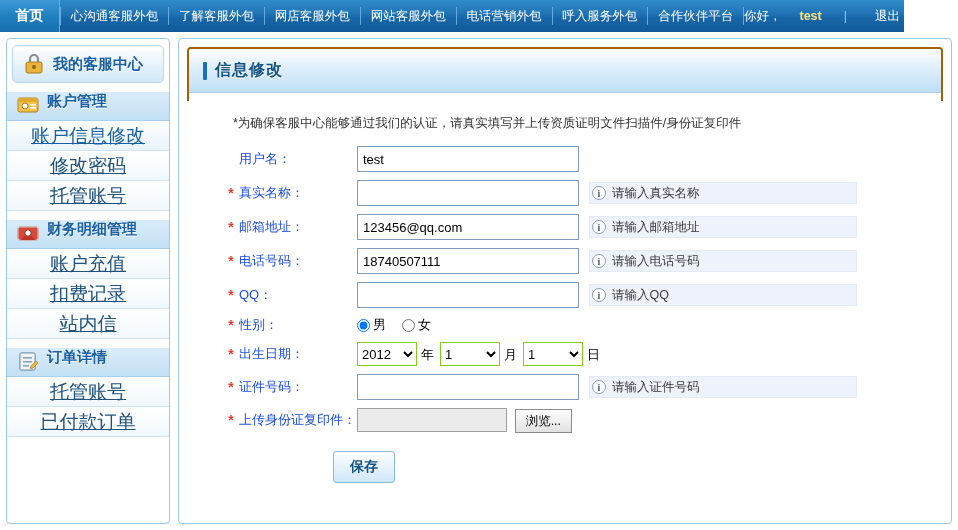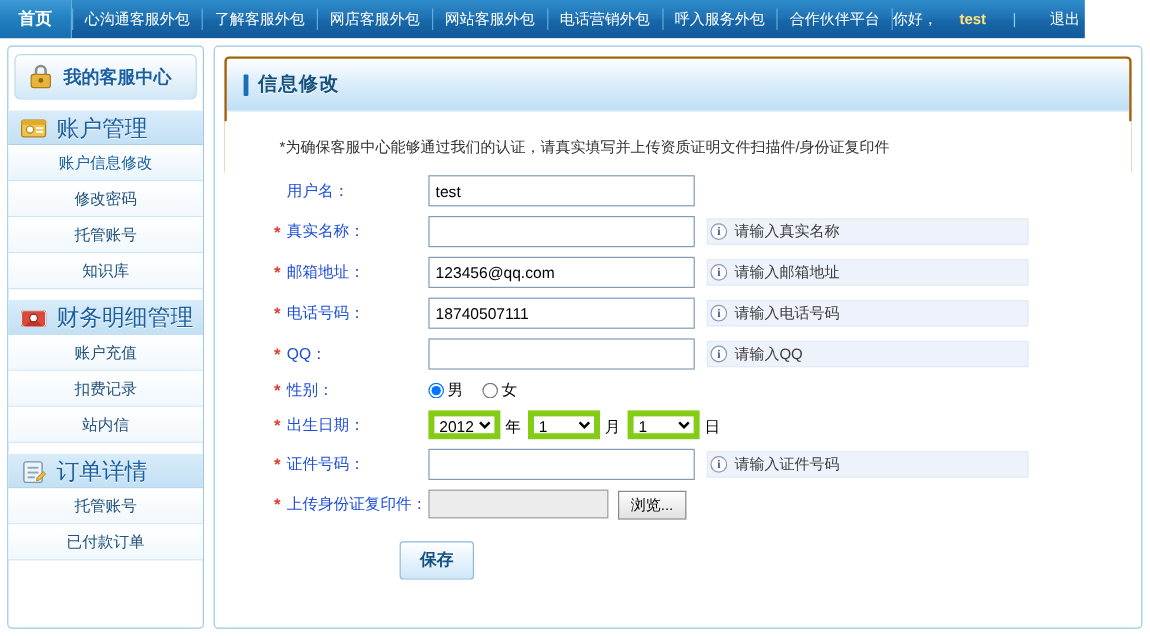--- a/index.html
+++ b/index.html
@@ -74,36 +74,37 @@
   .side-head .txt {
     font-size: 15px; font-weight: bold; color: #1a5fa0;
     margin-left: 6px;
     text-shadow: 0 1px 0 #ffffff;
   }
   .grp {
     margin: 8px 0 0 0;
   }
   .grp-title {
     height: 30px;
-    display: flex; align-items: flex-end;
+    display: flex; align-items: flex-start;
     padding-left: 8px;
     background: linear-gradient(to bottom, #d9ecfa 0%, #c3e0f4 100%);
     border-top: 1px solid #ffffff;
     border-bottom: 1px solid #a9cfea;
-    font-size: 19px; font-weight: normal; color: #1a5fa0;
+    font-size: 15px; font-weight: bold; color: #1a5fa0;
     cursor: pointer;
   }
   .grp-title .txt { margin-left: 6px; text-shadow: 0 1px 0 #ffffff; }
   .menu-item {
     height: 30px;
     display: flex; align-items: center; justify-content: center;
-    font-size: 13px; color: #23527c;
+    font-size: 19px; color: #23527c;
     border-bottom: 1px solid #cfe5f5;
     background: linear-gradient(to bottom, #ffffff 0%, #f1f8fd 100%);
     cursor: pointer;
+    text-decoration: underline;
   }
   .menu-item.active {
     color: #1a5fa0; font-weight: normal;
     background: linear-gradient(to bottom, #ffffff 0%, #e8f4fc 100%);
   }
 
   
   .sico { width: 26px; height: 26px; position: relative; flex: 0 0 26px; }
   .sico svg { display:block; }
 
@@ -205,21 +206,21 @@
     margin-right: 6px; flex: 0 0 14px;
     font-family: "Liberation Serif", serif;
   }
 
   .radio-row { display: flex; align-items: center; gap: 6px; font-size: 13px; }
   .radio-row label { display: inline-flex; align-items: center; gap: 3px; cursor: pointer; }
   input[type=radio] { margin: 0; }
 
   select.sel {
     height: 24px; font-size: 13px;
-    border: 5px solid #84cc16;
+    border: 1px solid #84cc16;
     background: #ffffff;
     font-family: "Liberation Sans", sans-serif;
   }
   select.y { width: 60px; }
   select.m { width: 60px; }
   select.d { width: 60px; }
   .unit { font-size: 13px; color: #000; padding: 0 6px 0 4px; }
 
   .save-wrap { padding-left: 146px; padding-top: 14px; }
   .save-btn {
@@ -285,21 +286,20 @@
             <circle cx="10" cy="14" r="3" fill="#ffffff" stroke="#b07f1c"></circle>
             <rect x="15" y="12" width="6" height="1.6" fill="#ffffff"></rect>
             <rect x="15" y="15" width="6" height="1.6" fill="#ffffff"></rect>
           </svg>
         </span>
         <span class="txt">账户管理</span>
       </div>
       <div class="menu-item active">账户信息修改</div>
       <div class="menu-item">修改密码</div>
       <div class="menu-item">托管账号</div>
-      <div class="menu-item">知识库</div>
     </div>
 
     <div class="grp">
       <div class="grp-title">
         <span class="sico">
           <svg width="26" height="26" viewBox="0 0 26 26">
             <rect x="3" y="7" width="20" height="13" rx="2" fill="#d84a3c" stroke="#97281c"></rect>
             <rect x="3" y="7" width="20" height="13" rx="2" fill="none" stroke="#ffffff" stroke-width="0.8"></rect>
             <path d="M5 20 L13 13 L21 20" fill="#bf3527"></path>
             <circle cx="13" cy="13" r="3.2" fill="#ffffff" stroke="#97281c"></circle>

